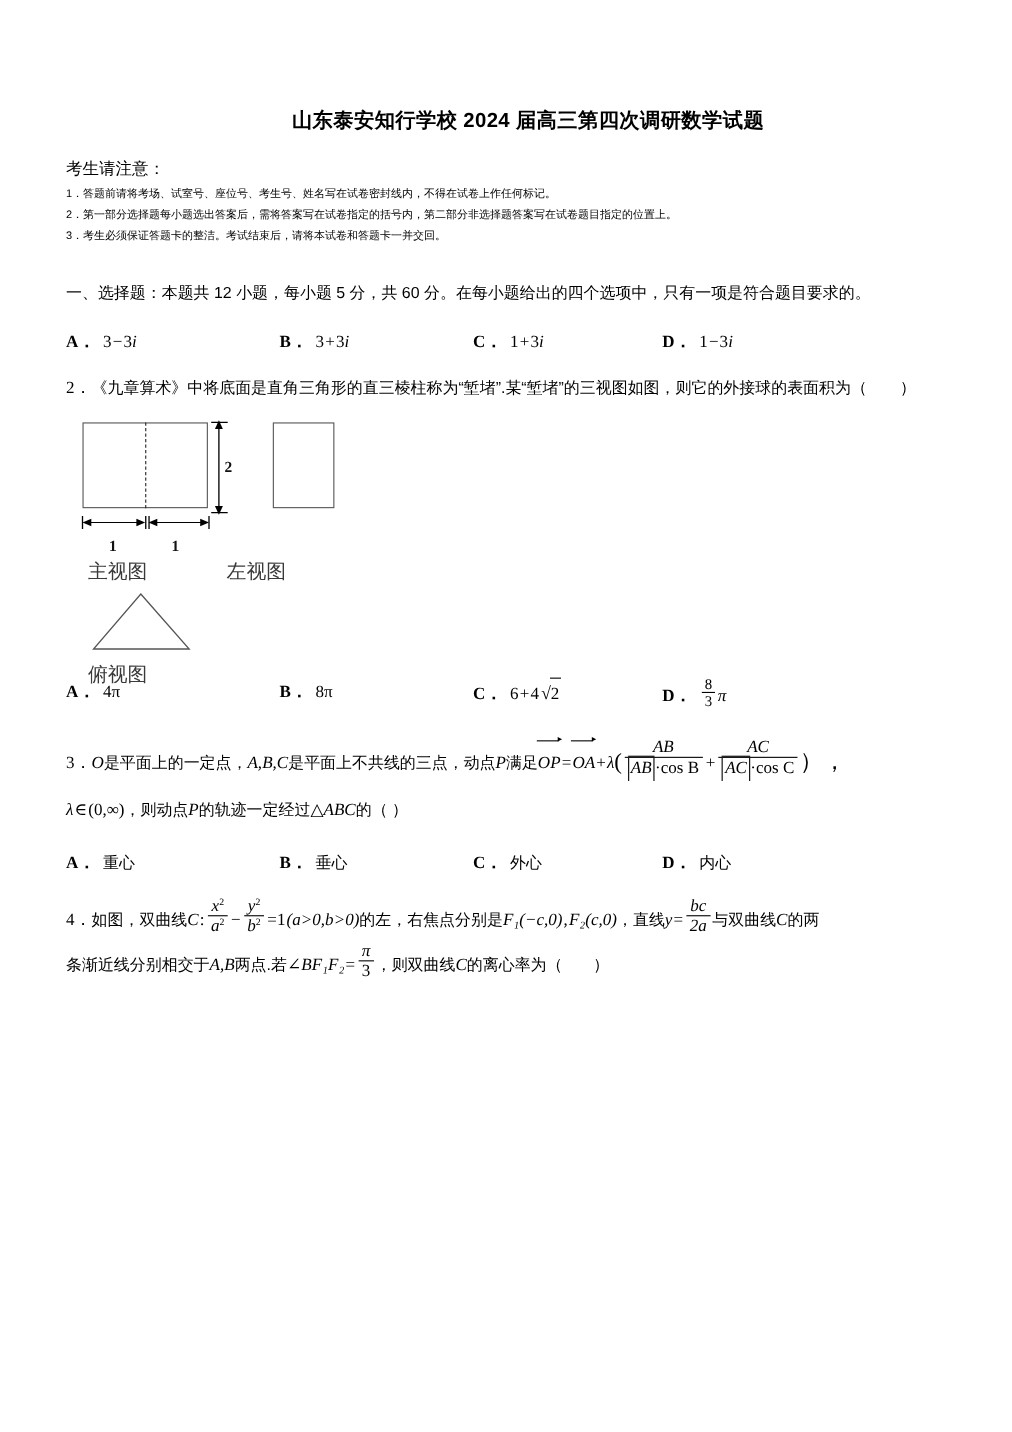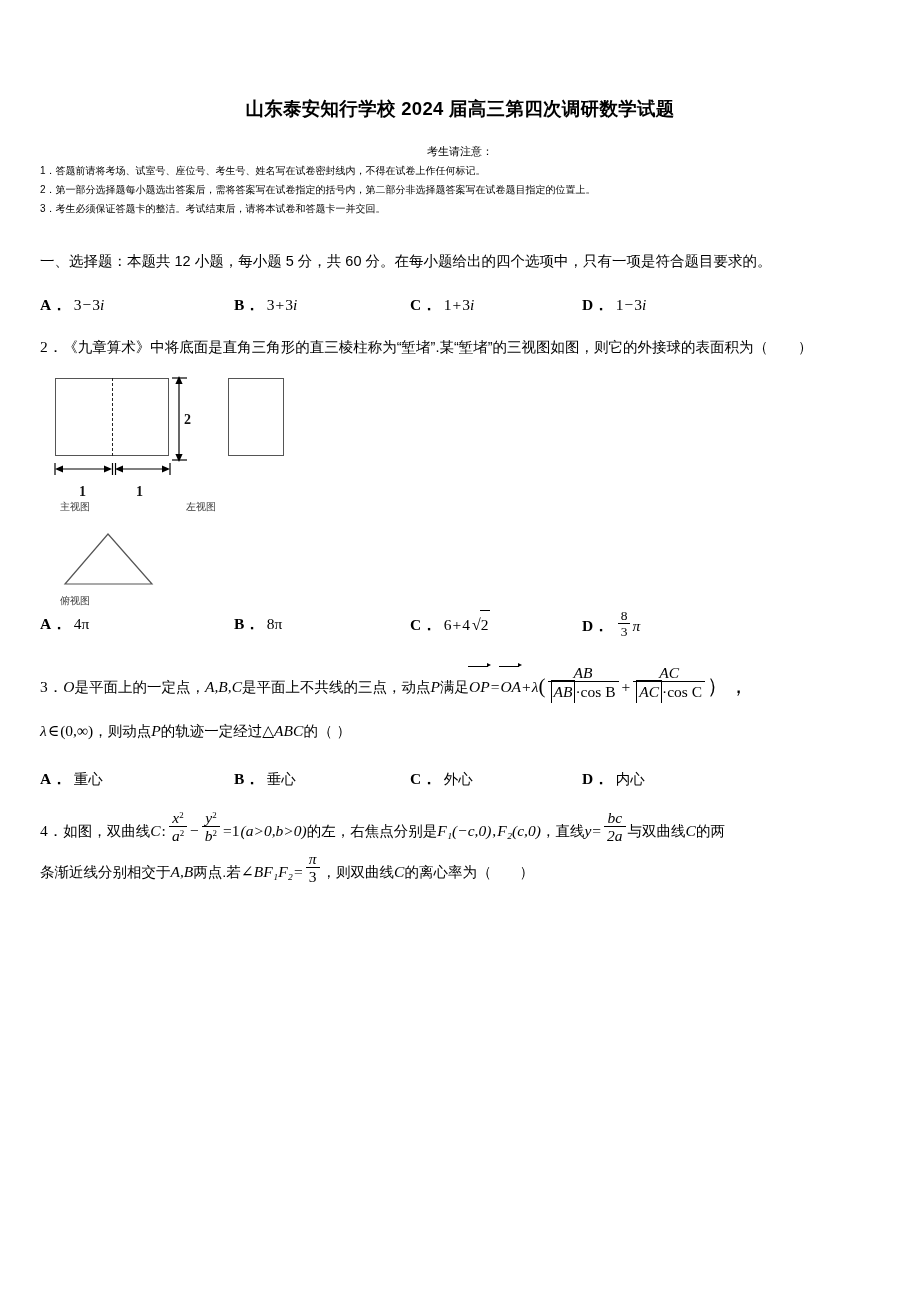--- a/index.html
+++ b/index.html
@@ -14,20 +14,21 @@
     color: #000000;
     position: relative;
     overflow: hidden;
   }
   .page {
     position: relative;
     width: 876px;
     height: 1302px;
     padding: 0;
     box-sizing: border-box;
+    margin-left: 20px;
   }
   .content {
     position: absolute;
     left: 40px;
     top: 0;
     width: 840px;
   }
 
   
   .doc-title {
@@ -37,24 +38,23 @@
     font-size: 18.5px;
     letter-spacing: 0.3px;
     margin: 0;
     padding-top: 97px;
     line-height: 1.25;
   }
 
   
   .notice-head {
     font-family: "Liberation Sans", "DejaVu Sans", sans-serif;
-    font-size: 11px;
+    font-size: 15px;
     margin-top: 23px;
     line-height: 1.5;
-    text-align: center;
   }
   .notice-line {
     font-family: "Liberation Sans", "DejaVu Sans", sans-serif;
     font-size: 10px;
     line-height: 1.62;
     margin-top: 3px;
     text-align: justify;
   }
 
   
@@ -213,21 +213,21 @@
   
   .figure-wrap {
     position: relative;
     width: 840px;
     height: 240px;
     margin-top: 8px;
   }
   .fig-label {
     position: absolute;
     font-family: "Liberation Sans", "DejaVu Sans", sans-serif;
-    font-size: 10px;
+    font-size: 18px;
     color: #3a3a3a;
     white-space: nowrap;
   }
   .rect-front {
     position: absolute;
     left: 15px;
     top: 8px;
     width: 114px;
     height: 78px;
     border: 1.2px solid #555;

